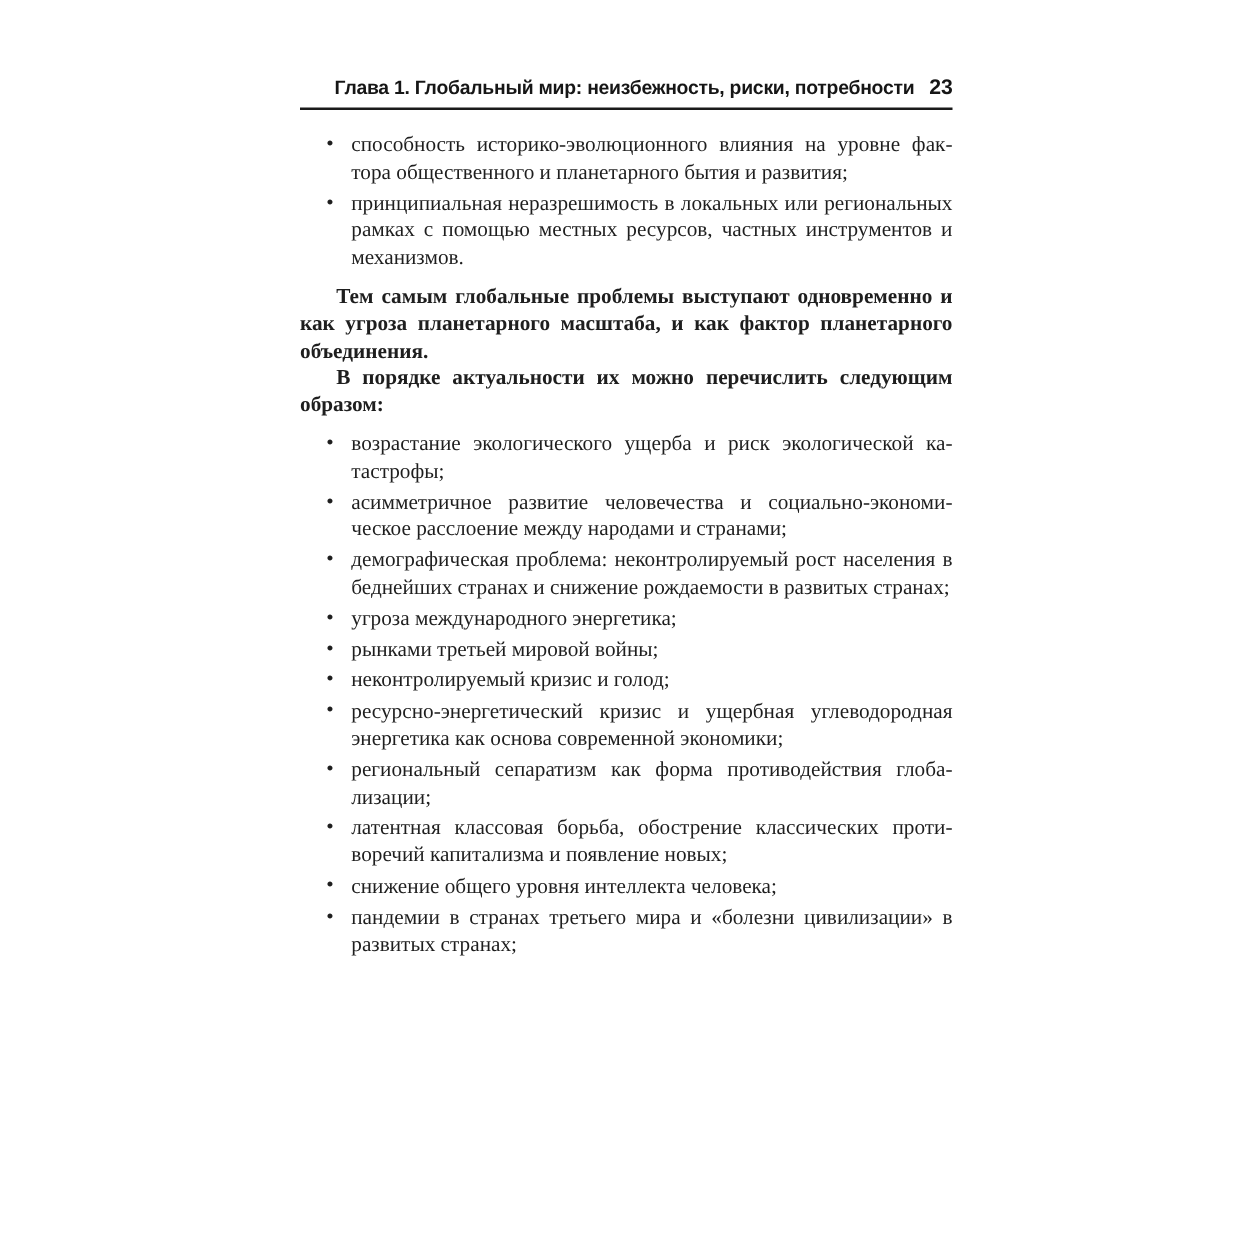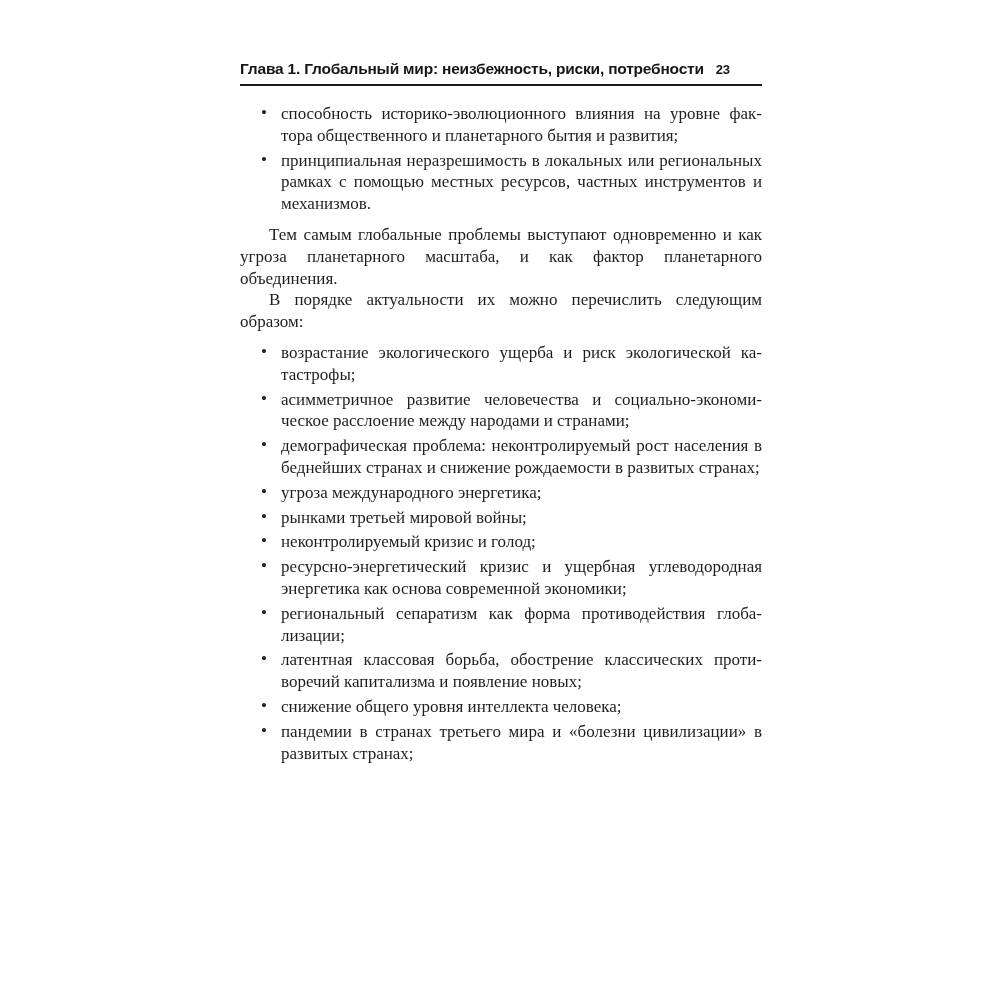--- a/index.html
+++ b/index.html
@@ -17,32 +17,32 @@
     overflow: hidden;
   }
   .content {
     position: absolute;
     left: 240px;
     top: 60px;
     width: 522px;
   }
   .running-header {
     display: flex;
-    justify-content: flex-start;
+    justify-content: flex-end;
     align-items: baseline;
     font-family: "Liberation Sans", sans-serif;
     font-weight: bold;
     font-size: 15.5px;
     color: #161616;
     border-bottom: 2px solid #1a1a1a;
     padding-bottom: 6px;
     letter-spacing: -0.2px;
   }
   .running-header .pagenum {
-    font-size: 13px;
+    font-size: 17px;
     padding-left: 12px;
   }
   .body-text {
     font-size: 17px;
     line-height: 21.8px;
     text-align: justify;
   }
   ul.bullets {
     list-style: none;
     margin: 0;
@@ -63,20 +63,21 @@
   ul.bullets li::before {
     content: "\2022";
     position: absolute;
     left: 21px;
     top: -1px;
     font-size: 17px;
     color: #1e1e1e;
   }
   .paragraphs {
     margin-top: 9px;
+    font-weight: bold;
   }
   .paragraphs p {
     margin: 0;
     text-indent: 29px;
     text-align: justify;
   }
   em {
     font-style: italic;
   }
 </style>

